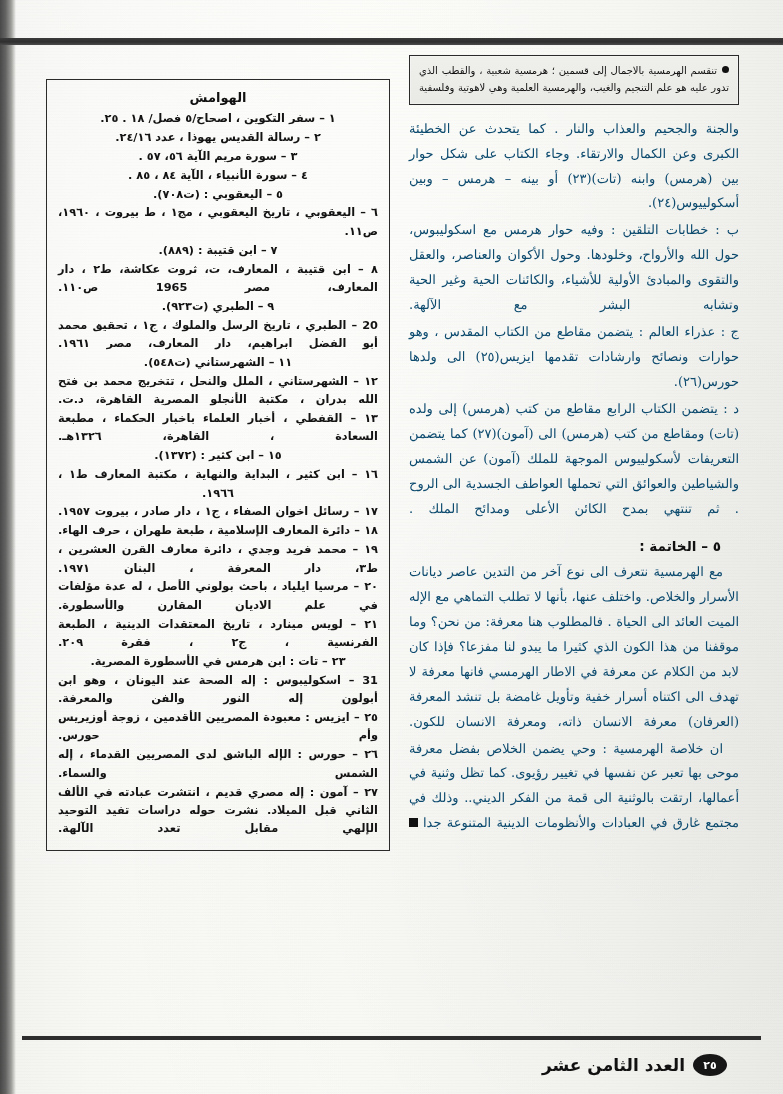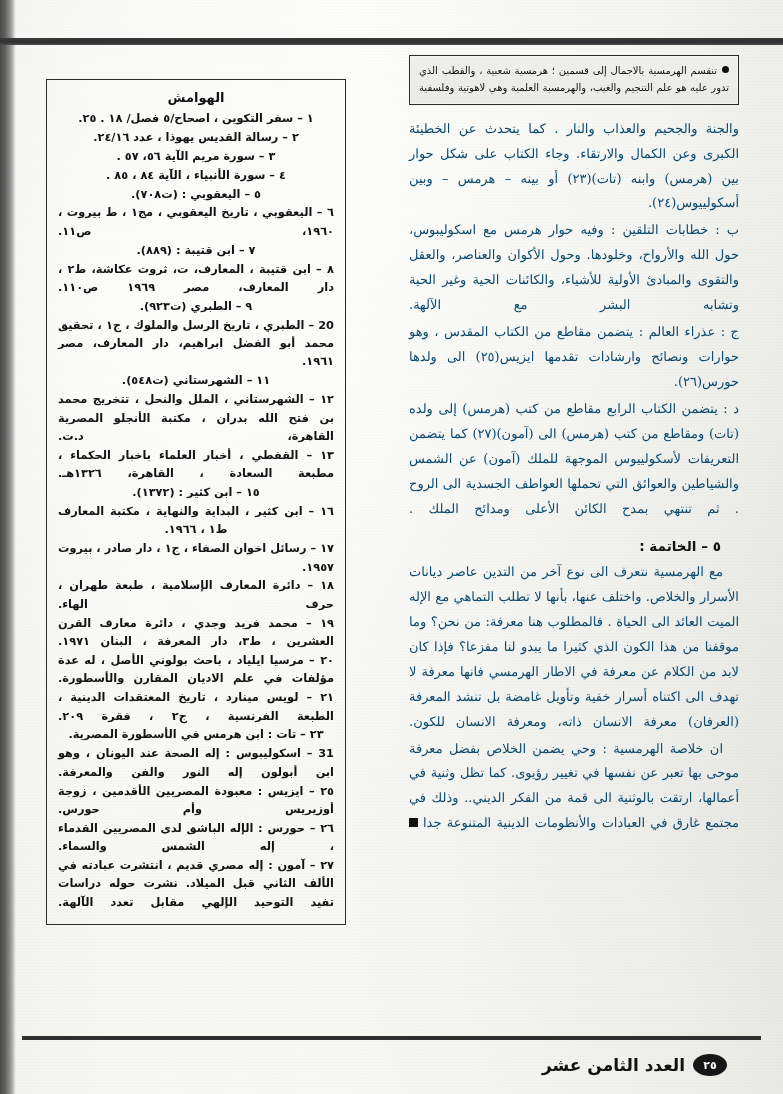--- a/index.html
+++ b/index.html
@@ -122,21 +122,21 @@
     width:9px;height:9px;
     background:#111;
     margin-right:5px;
     vertical-align:0px;
   }
 
   
   .col-notes{
     position:absolute;
     left:46px; top:24px;
-    width:300px;
+    width:344px;
     border:1.6px solid #2b2b2b;
     background:transparent;
     padding:10px 11px 12px 11px;
     box-sizing:border-box;
   }
   .notes-title{
     font-size:13px;
     font-weight:700;
     color:#111;
     text-align:center;
@@ -217,21 +217,21 @@
   <div class="col-notes">
     <div class="notes-title">الهوامش</div>
 
     <p class="note lastcenter">١ – سفر التكوين ، اصحاح/٥ فصل/ ١٨ . ٢٥.</p>
     <p class="note lastcenter">٢ – رسالة القديس يهوذا ، عدد ٢٤/١٦.</p>
     <p class="note lastcenter">٣ – سورة مريم الآية ٥٦، ٥٧ .</p>
     <p class="note lastcenter">٤ – سورة الأنبياء ، الآية ٨٤ ، ٨٥ .</p>
     <p class="note lastcenter">٥ – اليعقوبي : (ت٧٠٨).</p>
     <p class="note">٦ – اليعقوبي ، تاريخ اليعقوبي ، مج١ ، ط بيروت ، ١٩٦٠، ص١١.</p>
     <p class="note lastcenter">٧ – ابن قتيبة : (٨٨٩).</p>
-    <p class="note">٨ – ابن قتيبة ، المعارف، ت، ثروت عكاشة، ط٢ ، دار المعارف، مصر ١٩٦٩ ص١١٠.</p>
+    <p class="note">٨ – ابن قتيبة ، المعارف، ت، ثروت عكاشة، ط٢ ، دار المعارف، مصر 1965 ص١١٠.</p>
     <p class="note lastcenter">٩ – الطبري (ت٩٢٣).</p>
     <p class="note">20 – الطبري ، تاريخ الرسل والملوك ، ج١ ، تحقيق محمد أبو الفضل ابراهيم، دار المعارف، مصر ١٩٦١.</p>
     <p class="note lastcenter">١١ – الشهرستاني (ت٥٤٨).</p>
     <p class="note">١٢ – الشهرستاني ، الملل والنحل ، تتخريج محمد بن فتح الله بدران ، مكتبة الأنجلو المصرية القاهرة، د.ت.</p>
     <p class="note">١٣ – القفطي ، أخبار العلماء باخبار الحكماء ، مطبعة السعادة ، القاهرة، ١٣٢٦هـ.</p>
     <p class="note lastcenter">١٥ – ابن كثير : (١٣٧٢).</p>
     <p class="note lastcenter">١٦ – ابن كثير ، البداية والنهاية ، مكتبة المعارف ط١ ، ١٩٦٦.</p>
     <p class="note">١٧ – رسائل اخوان الصفاء ، ج١ ، دار صادر ، بيروت ١٩٥٧.</p>
     <p class="note">١٨ – دائرة المعارف الإسلامية ، طبعة طهران ، حرف الهاء.</p>
     <p class="note">١٩ – محمد فريد وجدي ، دائرة معارف القرن العشرين ، ط٣، دار المعرفة ، البنان ١٩٧١.</p>

